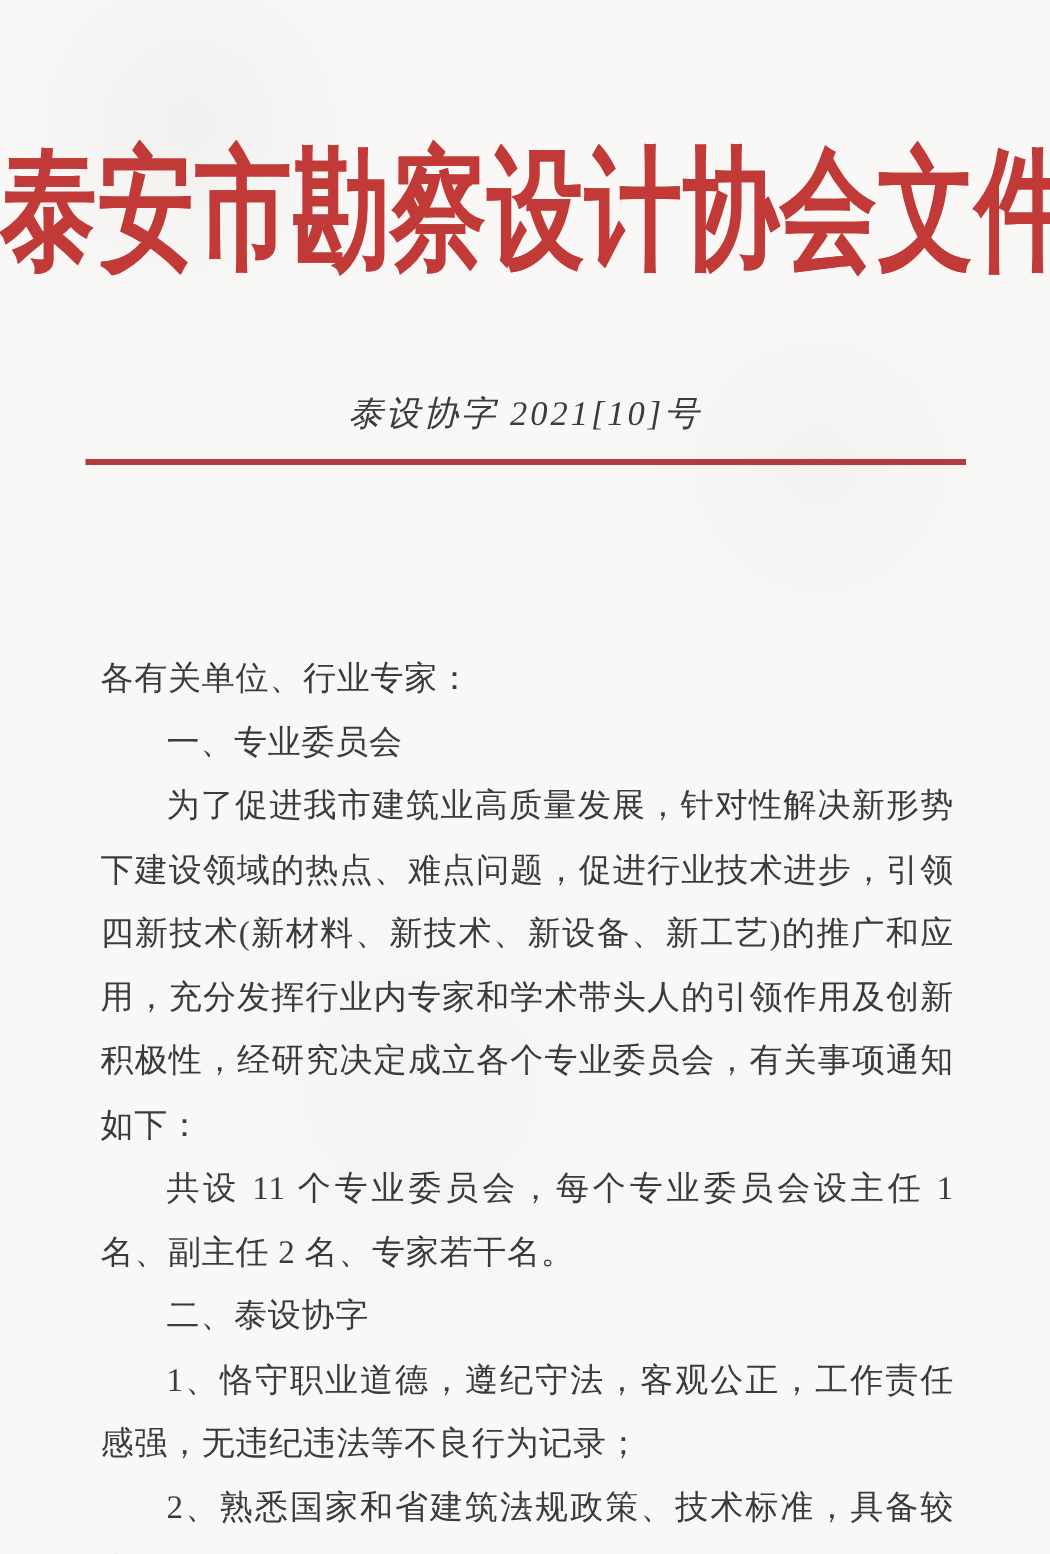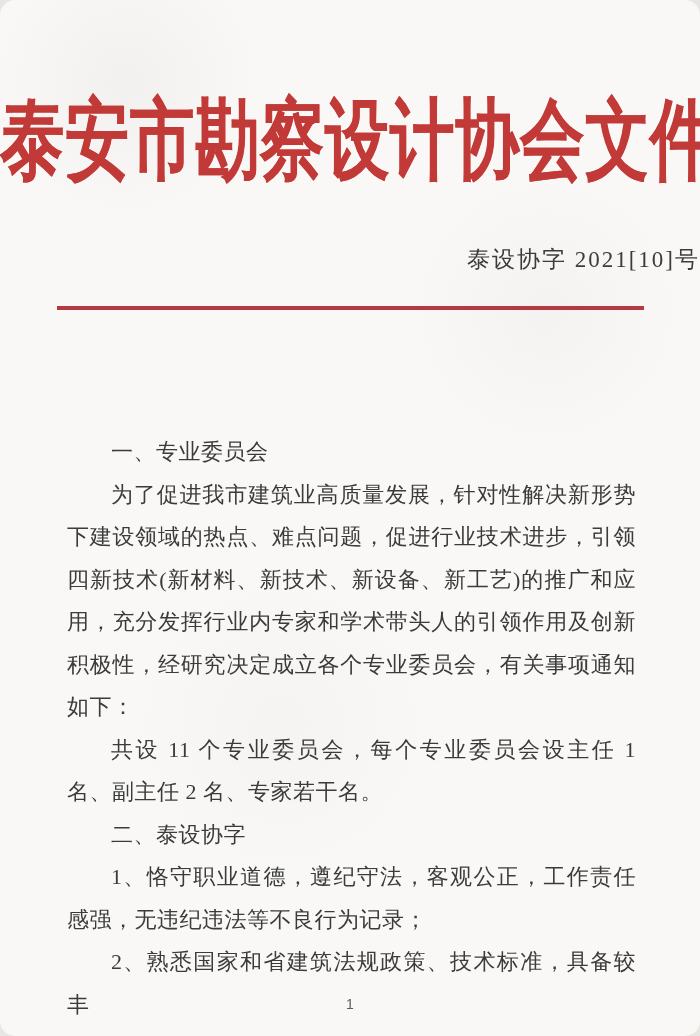--- a/index.html
+++ b/index.html
@@ -9,48 +9,48 @@
     width: 700px;
     height: 1036px;
     margin: 0 auto;
     background:
       radial-gradient(circle at 18% 8%, rgba(120,100,100,0.05), transparent 12%),
       radial-gradient(circle at 78% 30%, rgba(120,110,100,0.04), transparent 15%),
       radial-gradient(circle at 40% 70%, rgba(120,110,100,0.03), transparent 18%),
       #f9f8f6;
     overflow: hidden;
     font-family: "Liberation Serif", "DejaVu Serif", serif;
-    border-radius: 15px;
   }
   .org-title {
     position: absolute;
     top: 97px;
     left: 0;
     right: 0;
     text-align: center;
     font-family: "Liberation Serif", "DejaVu Serif", serif;
     font-weight: 700;
     font-size: 64px;
     line-height: 1;
     letter-spacing: 1px;
     color: #c23a37;
     transform: scaleY(1.38);
     transform-origin: top center;
     text-shadow: 0.5px 0 0 #c23a37;
     white-space: nowrap;
   }
   .doc-number {
     position: absolute;
-    top: 244px;
+    top: 260px;
     left: 0;
     right: 0;
-    text-align: right;
+    text-align: center;
     font-size: 23px;
     letter-spacing: 2px;
     color: #3c3c3c;
+    font-style: italic;
   }
   .red-line {
     position: absolute;
     top: 306px;
     left: 57px;
     width: 587px;
     height: 4px;
     background: #b43a42;
   }
   .doc-title {
@@ -95,20 +95,21 @@
 <div class="page">
 
   <div class="org-title">泰安市勘察设计协会文件</div>
 
   <div class="doc-number">泰设协字 2021[10]号</div>
 
   <div class="red-line"></div>
 
 
   <div class="body-text">
+    <p class="salutation">各有关单位、行业专家：</p>
     <div>
         <p class="para">一、专业委员会</p>
         <p class="para">为了促进我市建筑业高质量发展，针对性解决新形势下建设领域的热点、难点问题，促进行业技术进步，引领四新技术(新材料、新技术、新设备、新工艺)的推广和应用，充分发挥行业内专家和学术带头人的引领作用及创新积极性，经研究决定成立各个专业委员会，有关事项通知如下：</p>
         <p class="para">共设 11 个专业委员会，每个专业委员会设主任 1 名、副主任 2 名、专家若干名。</p>
         <p class="para">二、泰设协字</p>
         <p class="para">1、恪守职业道德，遵纪守法，客观公正，工作责任感强，无违纪违法等不良行为记录；</p>
         <p class="para">2、熟悉国家和省建筑法规政策、技术标准，具备较丰</p>
       </div>
   </div>
 

